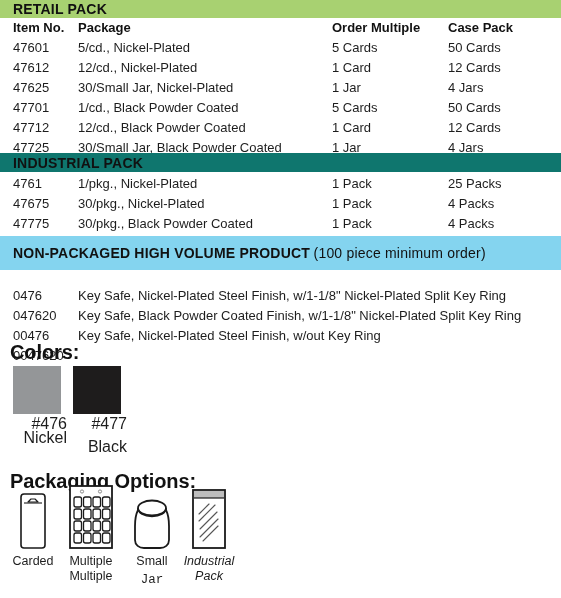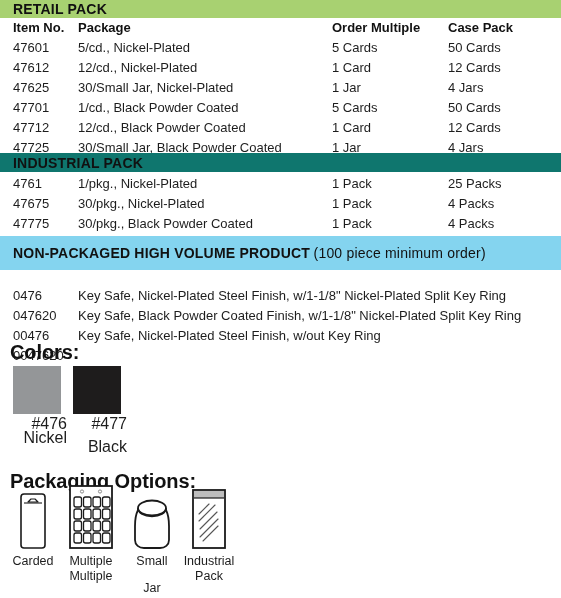--- a/index.html
+++ b/index.html
@@ -288,24 +288,24 @@
 
     <div class="pkg-item" style="left:115px;">
       <div class="pkg-art">
         <svg width="54" height="58" viewBox="0 0 54 58">
           <path d="M13 18 C13 18 10 24 10 34 L10 48 C10 53 14 56 19 56 L35 56 C40 56 44 53 44 48 L44 34 C44 24 41 18 41 18 Z" fill="#ffffff" stroke="#1a1a1a" stroke-width="1.8"></path>
           <ellipse cx="27" cy="16" rx="14" ry="7.5" fill="#ffffff" stroke="#1a1a1a" stroke-width="1.8"></ellipse>
           <path d="M13 16 C13 21 19 24.5 27 24.5 C35 24.5 41 21 41 16" fill="none" stroke="#1a1a1a" stroke-width="1.6"></path>
         </svg>
       </div>
       <div class="pkg-label">Small</div>
-      <div class="pkg-label" style="margin-top:12px;">Jar</div>
-    </div>
-
-    <div class="pkg-item" style="left:172px;">
+      <div class="pkg-label" style="margin-top:4px;font-family:Liberation Mono, monospace;">Jar</div>
+    </div>
+
+    <div class="pkg-item" style="left:172px;font-style:italic;">
       <div class="pkg-art">
         <svg width="44" height="62" viewBox="0 0 44 62">
           <rect x="6" y="2" width="32" height="58" fill="#ffffff" stroke="#1a1a1a" stroke-width="1.8"></rect>
           <rect x="7" y="3" width="30" height="7" fill="#bdbdbd" stroke="none"></rect>
           <line x1="7" y1="10" x2="37" y2="10" stroke="#1a1a1a" stroke-width="1.2"></line>
           <g stroke="#555555" stroke-width="1.1" stroke-linecap="round">
             <line x1="12" y1="26" x2="22" y2="16"></line>
             <line x1="12" y1="33" x2="28" y2="17"></line>
             <line x1="13" y1="41" x2="30" y2="24"></line>
             <line x1="13" y1="49" x2="31" y2="31"></line>

